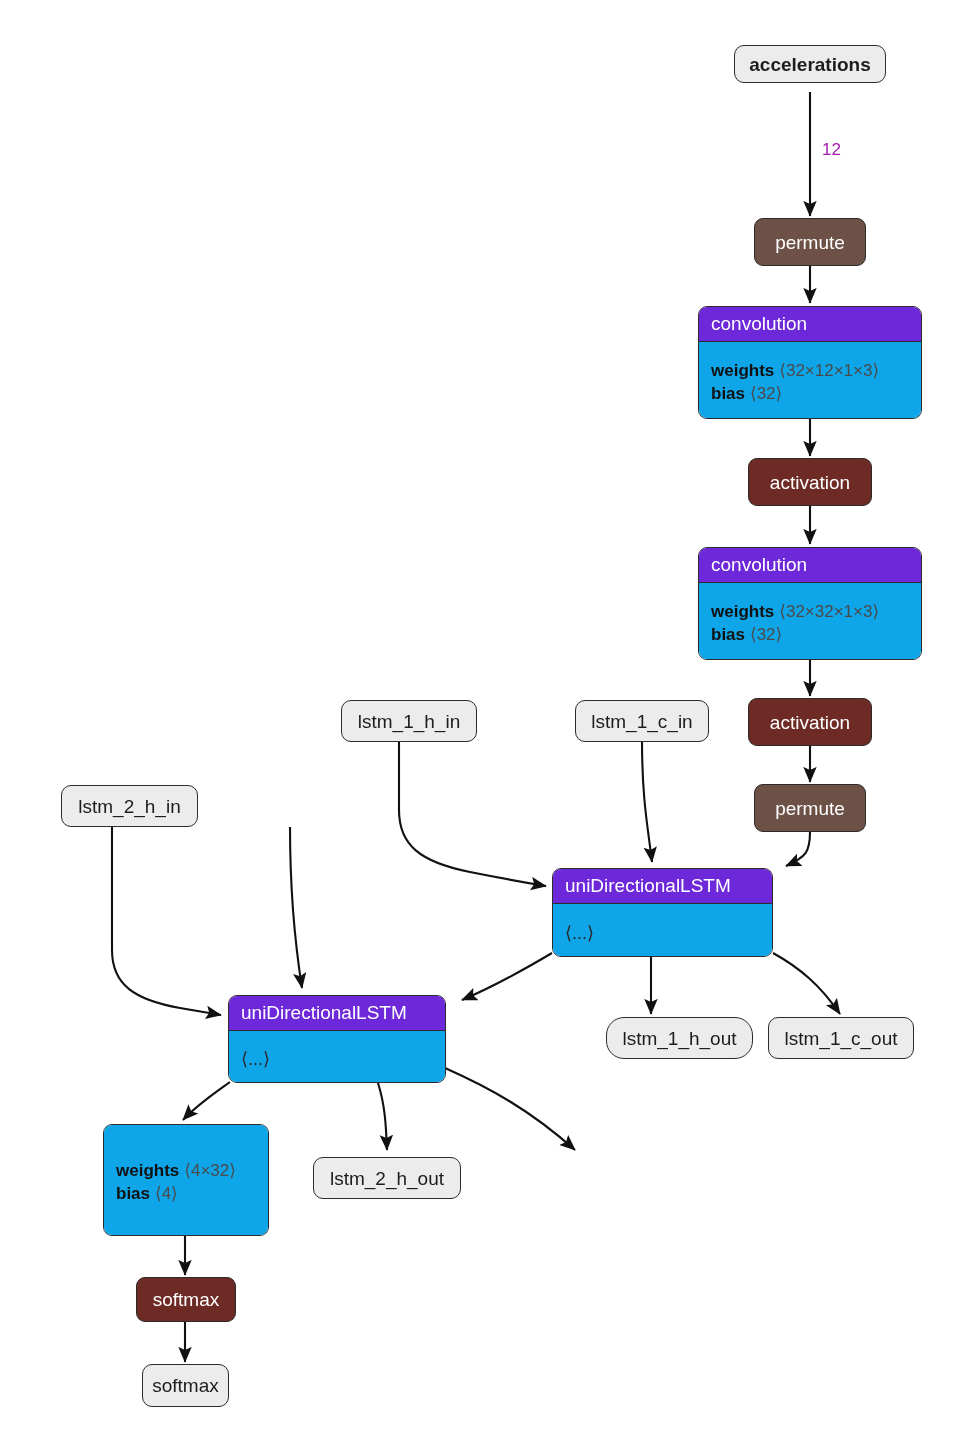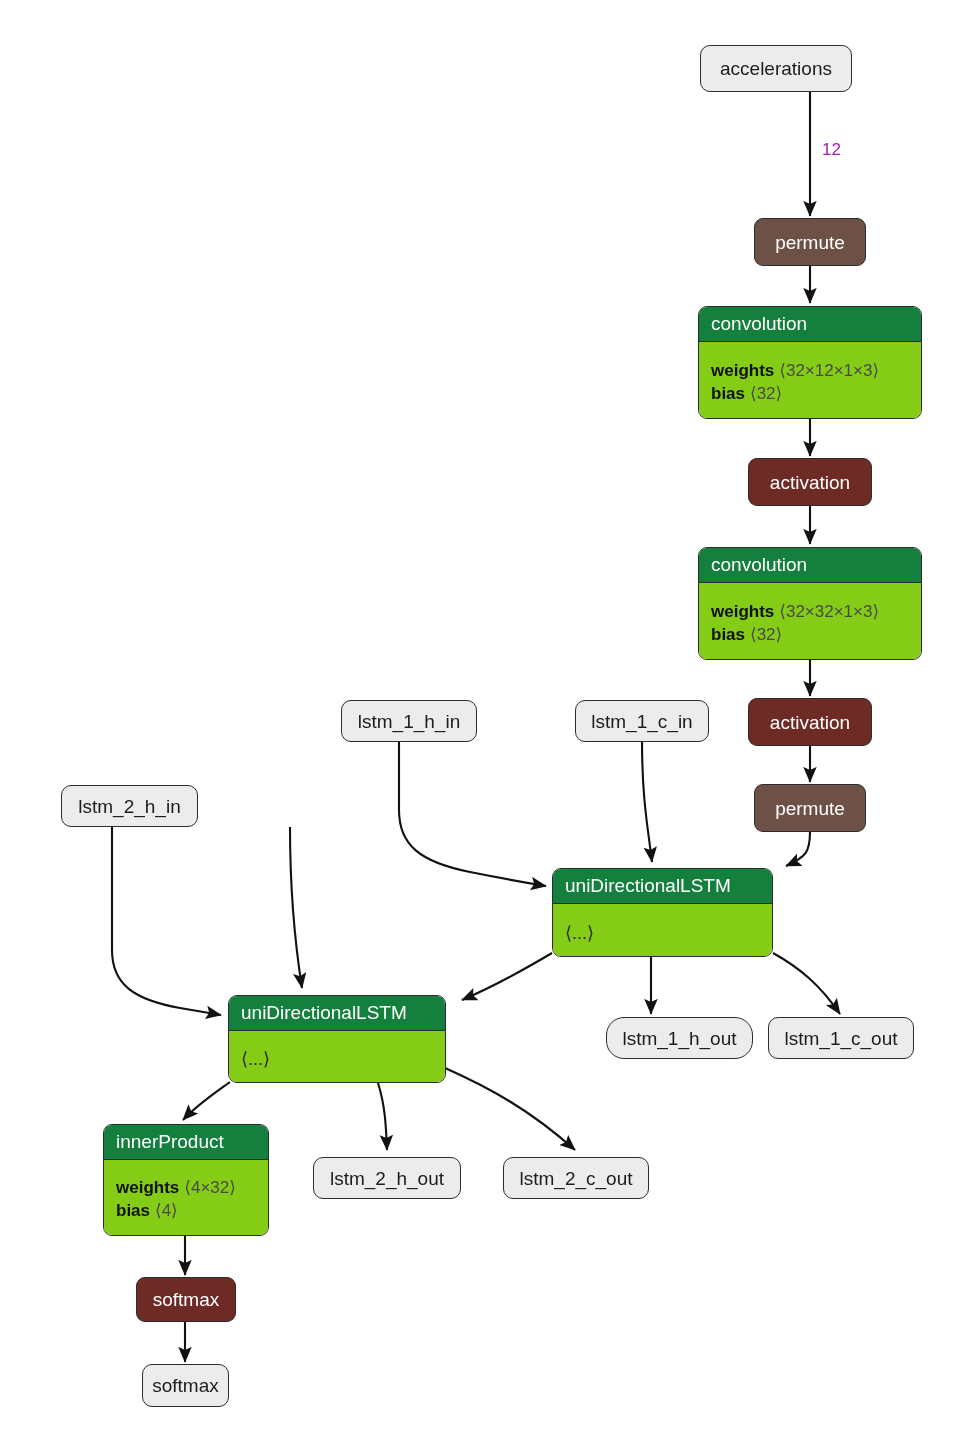--- a/index.html
+++ b/index.html
@@ -63,30 +63,30 @@
   }
   .node.op .node-label {
     padding: 0 14px;
     white-space: nowrap;
     line-height: 1;
   }
   .node.op.brown  { background: #6d5046; }
   .node.op.maroon { background: #6e2b25; }
   
   .node.layered .node-title {
-    background: #15803d;
+    background: #6d28d9;
     color: #ffffff;
     font-size: 19px;
     padding: 7px 12px 8px 12px;
     line-height: 1;
     white-space: nowrap;
     border-bottom: 1.4px solid #2c2c2c;
   }
   .node.layered .node-body {
-    background: #84cc16;
+    background: #0ea5e9;
     color: #1d1d1d;
     padding: 12px 12px 7px 12px;
     flex: 1;
     display: flex;
     flex-direction: column;
     justify-content: center;
   }
   .param-row {
     font-size: 17px;
     line-height: 1.34;
@@ -158,21 +158,21 @@
       <path d="M378,1083 C385,1105 386,1125 387,1150"></path>
 
       <path d="M445,1068 C490,1088 530,1110 575,1150"></path>
 
       <path d="M185,1236 L185,1275"></path>
 
       <path d="M185,1322 L185,1362"></path>
     </g>
   </svg>
 
-  <div class="node io" style="left:700px; top:45px; width:152px; height:47px;">
+  <div class="node io" style="left:734px; top:45px; width:152px; height:38px;font-weight:bold;">
     <span class="node-label">accelerations</span>
   </div>
 
   <div class="edge-label" style="left:822px; top:140px;">12</div>
 
   <div class="node op brown" style="left:754px; top:218px; width:112px; height:48px;">
     <span class="node-label">permute</span>
   </div>
 
   <div class="node layered" style="left:698px; top:306px; width:224px; height:113px;">
@@ -243,26 +243,22 @@
     <div class="node-title">uniDirectionalLSTM</div>
     <div class="node-body">
       <div class="ellipsis-row">⟨...⟩</div>
     </div>
   </div>
 
   <div class="node io" style="left:313px; top:1157px; width:148px; height:42px;">
     <span class="node-label">lstm_2_h_out</span>
   </div>
 
-  <div class="node io" style="left:503px; top:1157px; width:146px; height:42px;">
-    <span class="node-label">lstm_2_c_out</span>
-  </div>
 
   <div class="node layered" style="left:103px; top:1124px; width:166px; height:112px;">
-    <div class="node-title">innerProduct</div>
     <div class="node-body">
       <div class="param-row">
         <span class="param-key">weights</span><span class="param-val">⟨4×32⟩</span>
       </div>
       <div class="param-row">
         <span class="param-key">bias</span><span class="param-val">⟨4⟩</span>
       </div>
     </div>
   </div>
 

